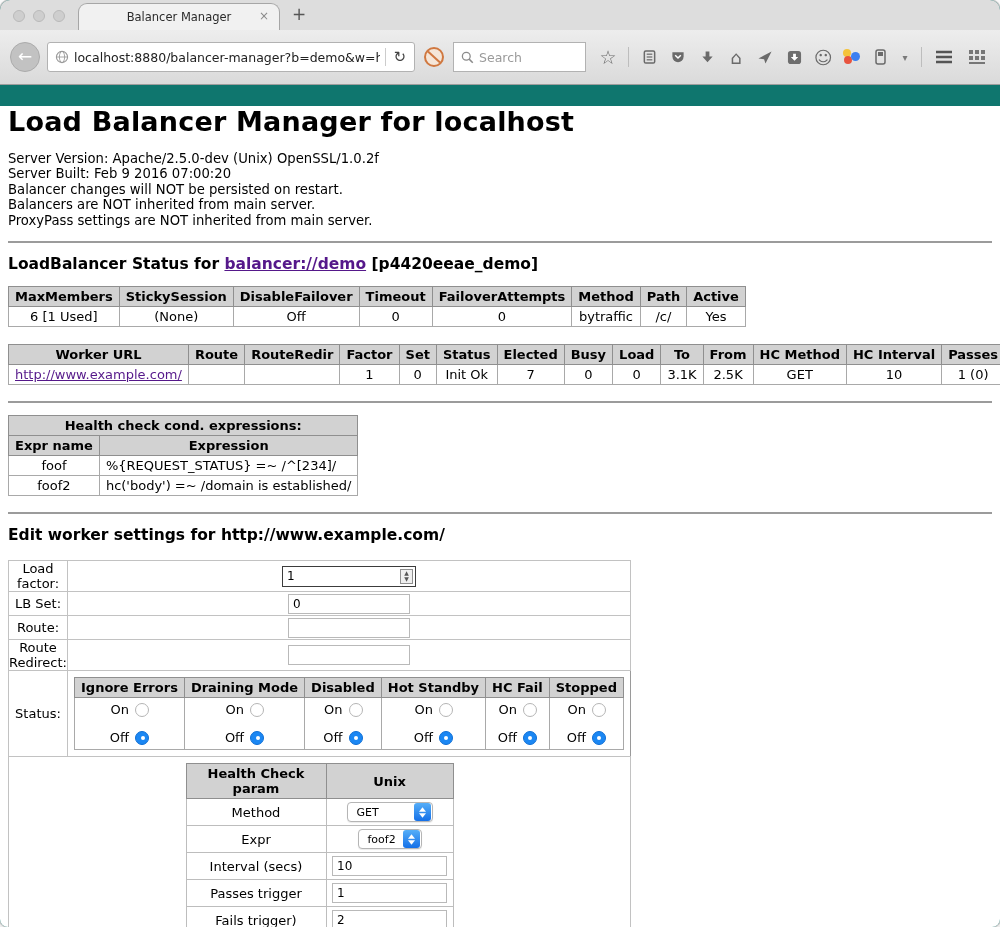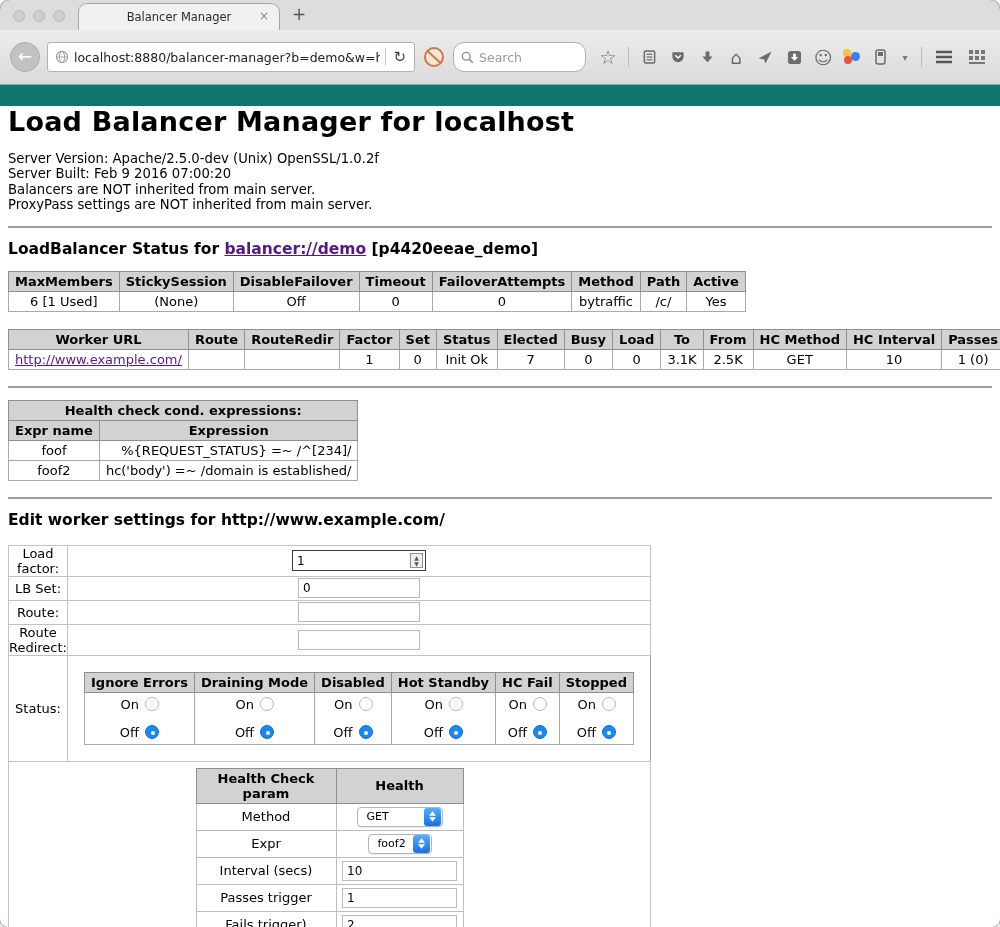--- a/index.html
+++ b/index.html
@@ -24,21 +24,21 @@
   .toolbar { height:55px; background:linear-gradient(#ededed,#dadada); border-bottom:1px solid #9d9d9d;
              display:flex; align-items:center; padding:0 10px; gap:7px; }
   .backbtn { width:30px; height:30px; border-radius:50%; background:#c2c2c2; border:1px solid #ababab;
              color:#fff; font-size:17px; line-height:27px; text-align:center; flex:0 0 auto; }
   .urlbar { height:30px; width:368px; background:#fff; border:1px solid #b2b2b2; border-radius:3px;
             display:flex; align-items:center; padding:0 6px; gap:5px; }
   .url-input { border:none; outline:none; flex:1; font-size:12.5px; color:#222;
                font-family:"DejaVu Sans", sans-serif; background:transparent; }
   .vdiv { width:1px; height:18px; background:#ccc; }
   .reload { font-size:15px; color:#444; padding:0 2px; }
-  .searchbar { height:30px; width:133px; background:#fff; border:1px solid #b2b2b2; border-radius:11px;
+  .searchbar { height:30px; width:133px; background:#fff; border:1px solid #b2b2b2; border-radius:0;
                display:flex; align-items:center; padding:0 6px; gap:5px; }
   .search-input { border:none; outline:none; width:90px; font-size:12.5px; color:#222;
                   font-family:"DejaVu Sans", sans-serif; background:transparent; }
   .search-input::placeholder { color:#9a9a9a; }
   .tb-icons { display:flex; align-items:center; gap:11px; margin-left:6px; }
   .tbi { display:inline-flex; align-items:center; justify-content:center; width:18px; height:20px;
          color:#6a6a6a; font-size:17px; }
   .sep { width:1px; height:20px; background:#bdbdbd; }
   .dots { position:relative; width:17px; height:16px; }
   .dots i { position:absolute; border-radius:50%; width:8px; height:8px; }
@@ -55,38 +55,38 @@
   .h3 { font-size:15.5px; font-weight:bold; margin:1px 0 13px; }
   a.plink { color:#55188a; text-decoration:underline; }
 
   table.dt { border-collapse:collapse; font-size:13px; border:1px solid #7e7e7e; }
   table.dt th { background:#d2d2d2; border:1px solid #8f8f8f; padding:2px 6px; font-weight:bold; text-align:center; white-space:nowrap; }
   table.dt td { background:#fff; border:1px solid #a9a9a9; padding:2px 6px; text-align:center; white-space:nowrap; }
   .balancer-tbl { width:617px; margin-top:2px; }
   .worker-tbl  { width:984px; margin-top:17px; }
   .worker-tbl td.urlcell { text-align:left;margin-left:39px; }
   .expr-tbl { width:312px; margin-top:2px; }
-  .expr-tbl td.exprcell { text-align:right; }
+  .expr-tbl td.exprcell { text-align:left; }
 
   
   table.form-tbl { border-collapse:collapse; width:566px; font-size:13px; border:1px solid #9a9a9a; margin:16px 0 10px; }
   table.form-tbl > tbody > tr > td { border:1px solid #c2c2c2; }
   td.flbl { width:101px; text-align:center; height:24px; }
   td.fval { text-align:center; height:24px; }
   .txt { width:122px; height:20px; border:1px solid #b9b9b9; font-size:12px; padding:1px 4px;
          font-family:"DejaVu Sans", sans-serif; }
   .numwrap { display:inline-flex; align-items:center; border:1px solid #3c3c3c; background:#fff;
              width:134px; height:21px; padding-right:2px; }
   .num { flex:1; border:none; outline:none; font-size:12px; padding:1px 4px; min-width:0;
          font-family:"DejaVu Sans", sans-serif; }
   .numstep { width:13px; height:15px; border:1px solid #909090; background:#efefef; display:flex;
              flex-direction:column; align-items:center; justify-content:center; font-size:6px; color:#555; line-height:6px; }
 
   td.statval { padding:0 !important; border:none !important; }
-  table.status-tbl { border-collapse:collapse; font-size:13px; margin:16px; }
+  table.status-tbl { border-collapse:collapse; font-size:13px; margin:6px; }
   table.status-tbl th { background:#d2d2d2; border:1px solid #8f8f8f; padding:2px 6px; white-space:nowrap; }
   table.status-tbl td { border:1px solid #a9a9a9; padding:4px 8px; }
   .radio-grid { display:grid; grid-template-columns:auto auto; gap:13px 6px; justify-content:center; align-items:center; }
   .rlbl { text-align:right; font-size:13px; }
   .mac-radio { width:14px; height:14px; border-radius:50%; background:#fff; border:1px solid #b5b5b5; display:inline-block; }
   .mac-radio.checked { background:#1b87f3; border:1px solid #0f6fd6; position:relative; }
   .mac-radio.checked::after { content:""; position:absolute; left:4.5px; top:4.5px; width:4px; height:4px;
                               border-radius:50%; background:#fff; }
 
   td.hccell { text-align:center; padding:6px 0 2px !important; }
@@ -224,20 +224,21 @@
       </span>
     </div>
   </div>
 
   <div class="page">
     <div class="h1">Load Balancer Manager for localhost</div>
 
     <div class="info">
       <div>Server Version: Apache/2.5.0-dev (Unix) OpenSSL/1.0.2f</div>
       <div>Server Built: Feb 9 2016 07:00:20</div>
+      <div>Balancer changes will NOT be persisted on restart.</div>
       <div>Balancers are NOT inherited from main server.</div>
       <div>ProxyPass settings are NOT inherited from main server.</div>
     </div>
 
     <hr class="rule">
 
     <div class="h3">
       <span>LoadBalancer Status for </span><a class="plink" href="#">balancer://demo</a><span> [p4420eeae_demo]</span>
     </div>
 
@@ -420,21 +421,21 @@
           </tbody>
               </table>
         </td>
       </tr>
       <tr>
         <td class="hccell" colspan="2">
           <table class="hc-tbl">
             <tbody>
                   <tr>
               <th class="hc-param">Health Check param</th>
-              <th class="hc-value">Health</th>
+              <th class="hc-value">Unix</th>
             </tr>
             <tr>
               <td>Method</td>
               <td>
                 <span class="mac-select w-method">
                   <span class="sel-label">GET</span>
                   <span class="sel-btn">
                     <svg width="7" height="5" viewBox="0 0 8 5">
                             <polygon points="4,0 8,5 0,5" fill="#fff"></polygon>
                           </svg>

